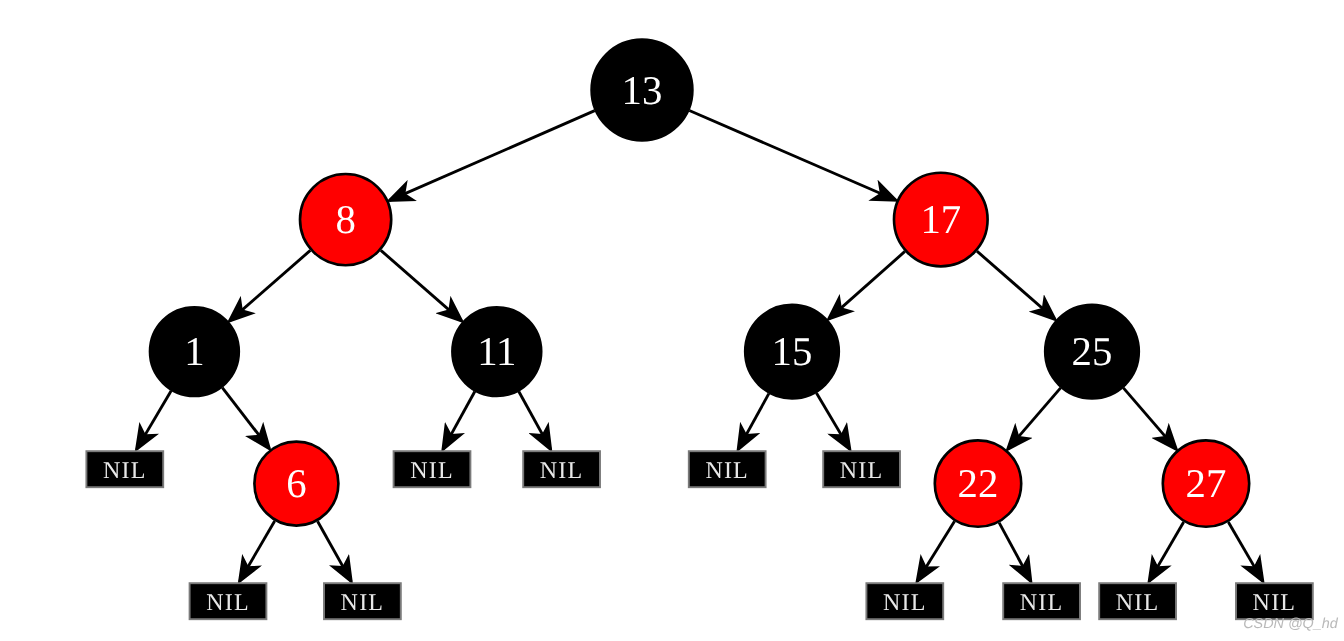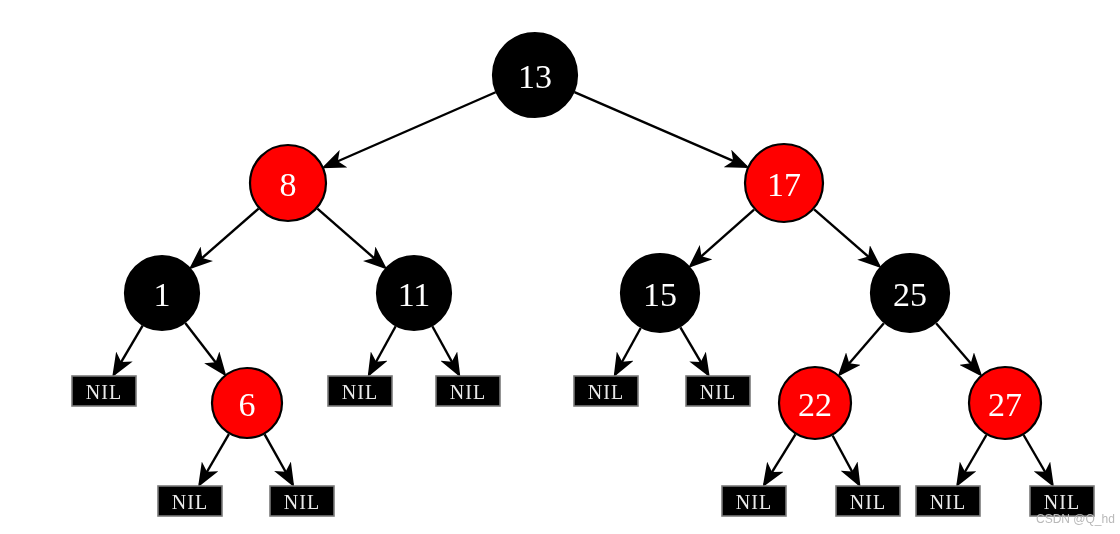--- a/index.html
+++ b/index.html
@@ -64,20 +64,21 @@
   }
   .watermark-tag {
     position: absolute;
     left: 1036px;
     top: 512px;
     font-family: "Liberation Sans", sans-serif;
     font-size: 12px;
     color: #b9b9b9;
     white-space: nowrap;
     user-select: none;
+    font-style: italic;
   }
 </style>
 </head>
 <body>
 
 <div id="canvas">
 
   <svg id="tree-svg" viewBox="0 0 1120 534" xmlns="http://www.w3.org/2000/svg">
     <defs>
       <marker id="arrowhead" markerWidth="10" markerHeight="8" refX="8.6" refY="4" orient="auto" markerUnits="strokeWidth">

